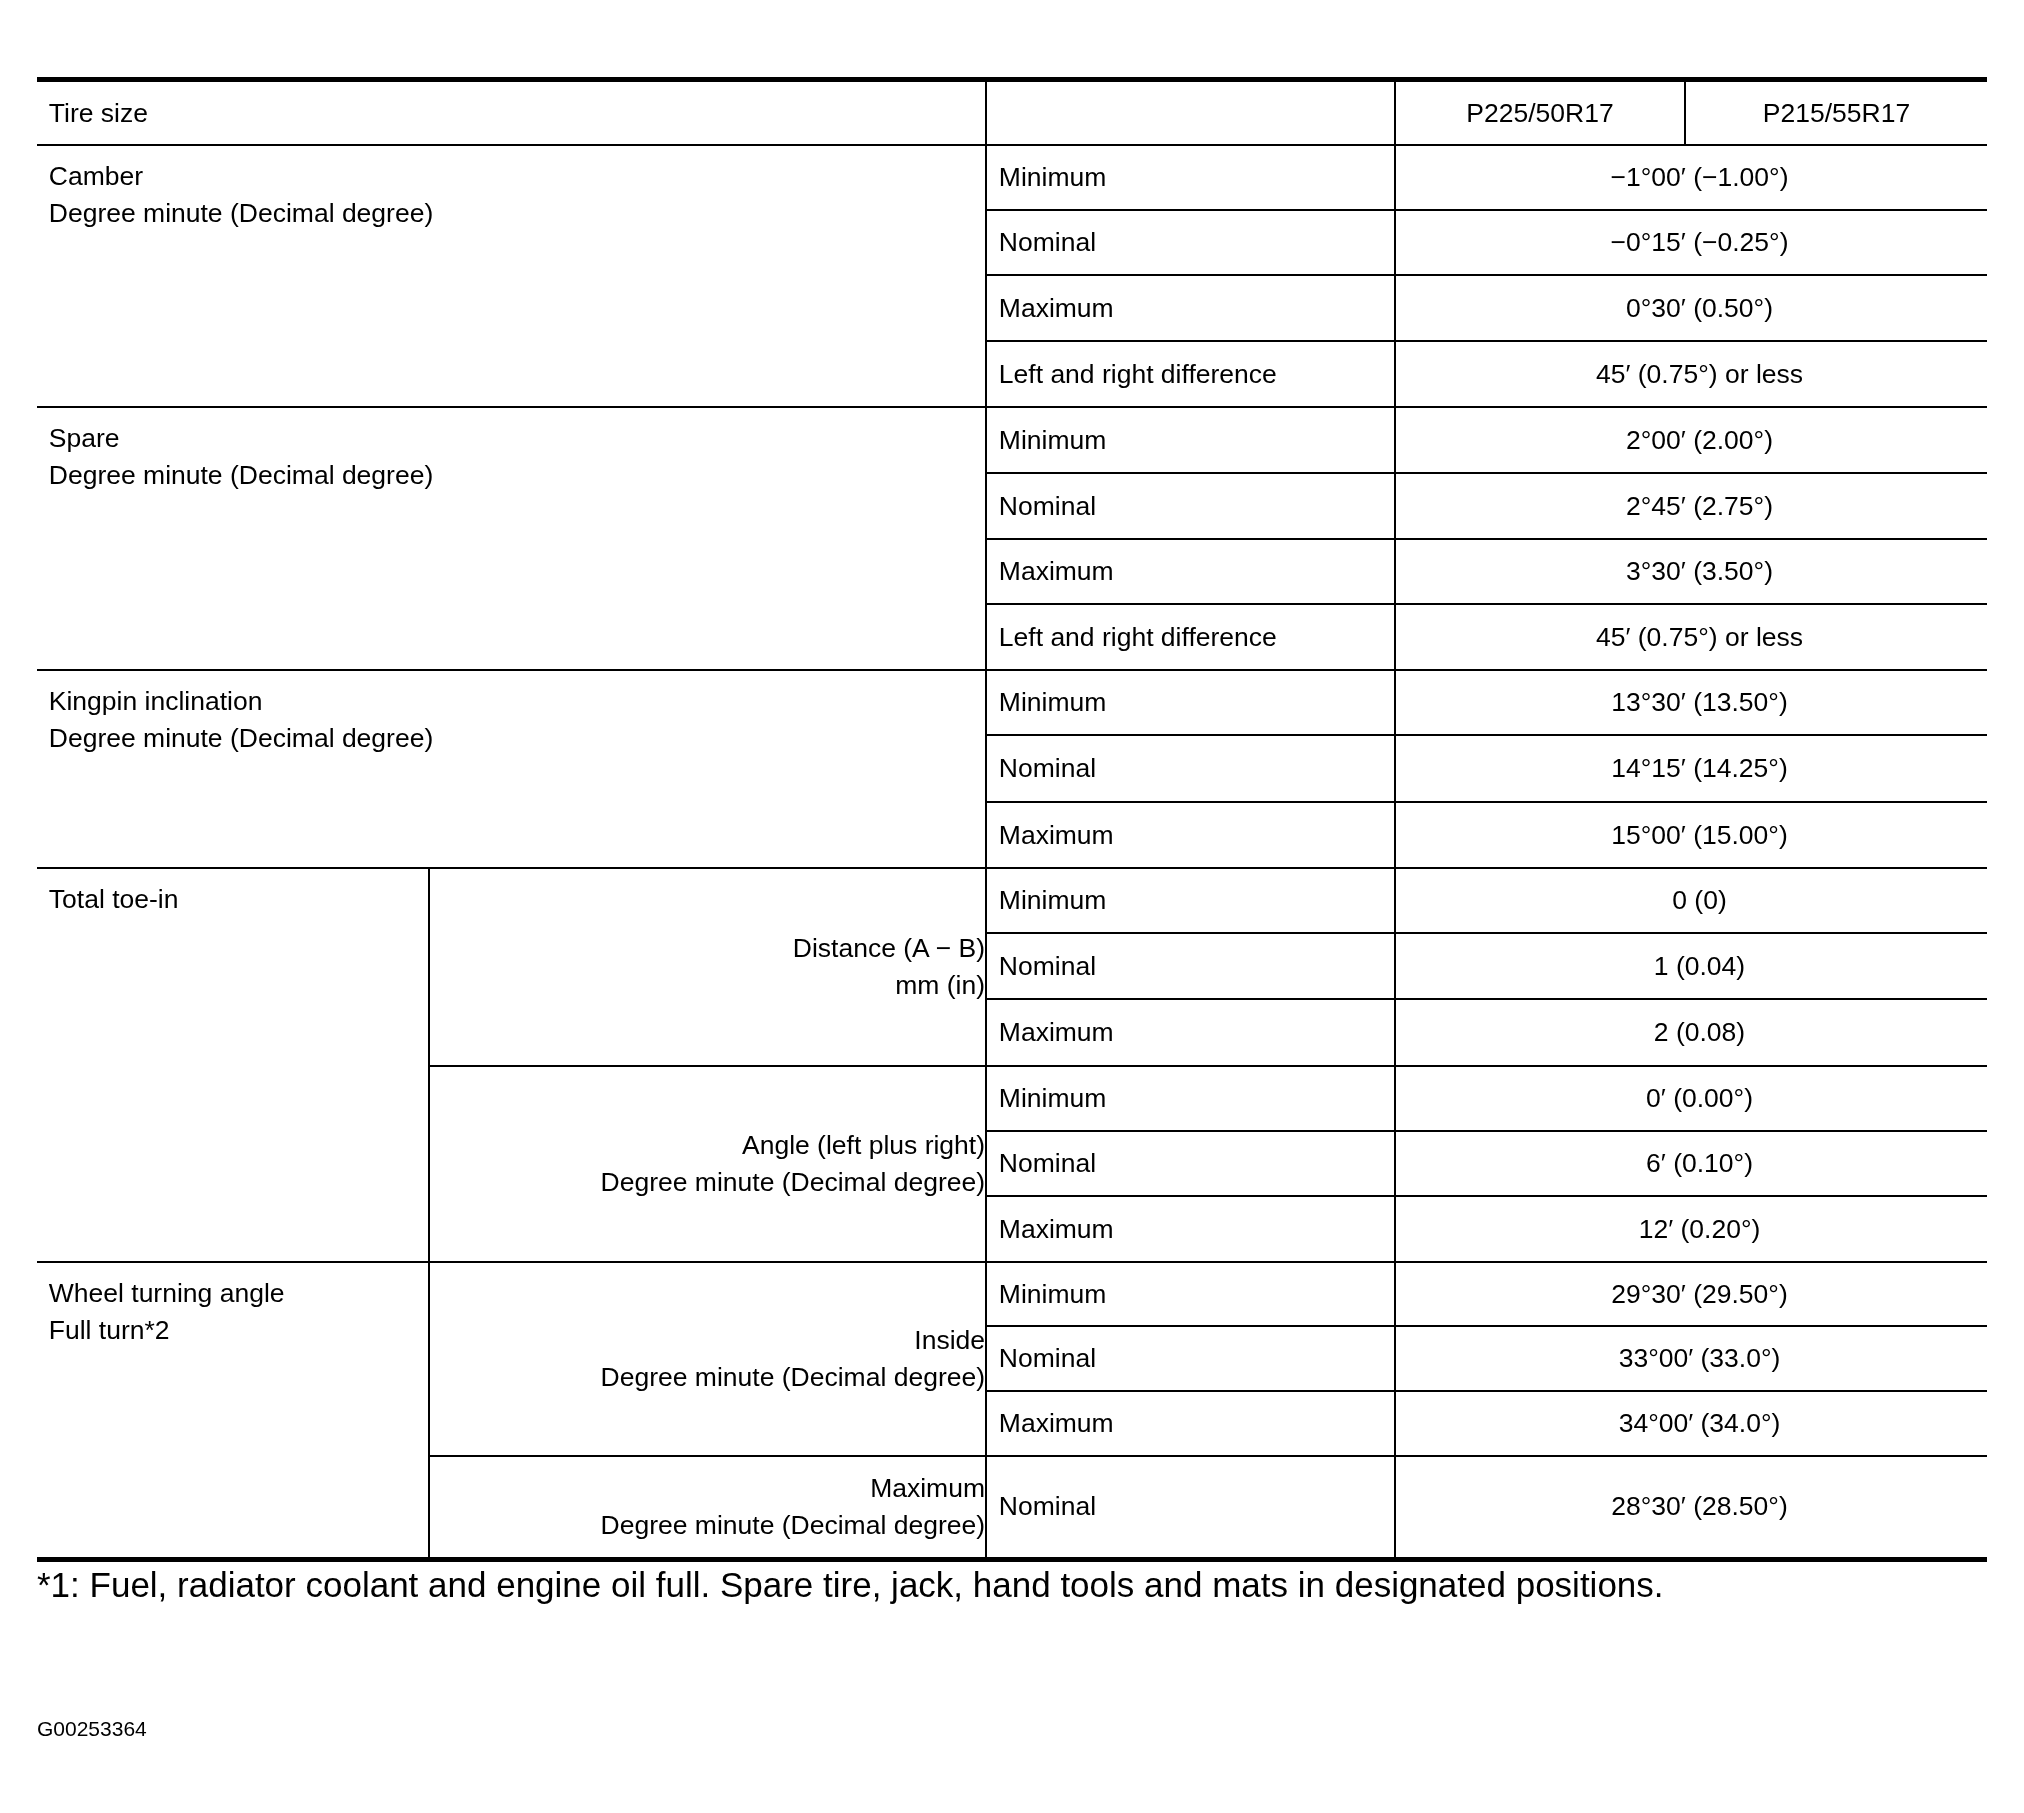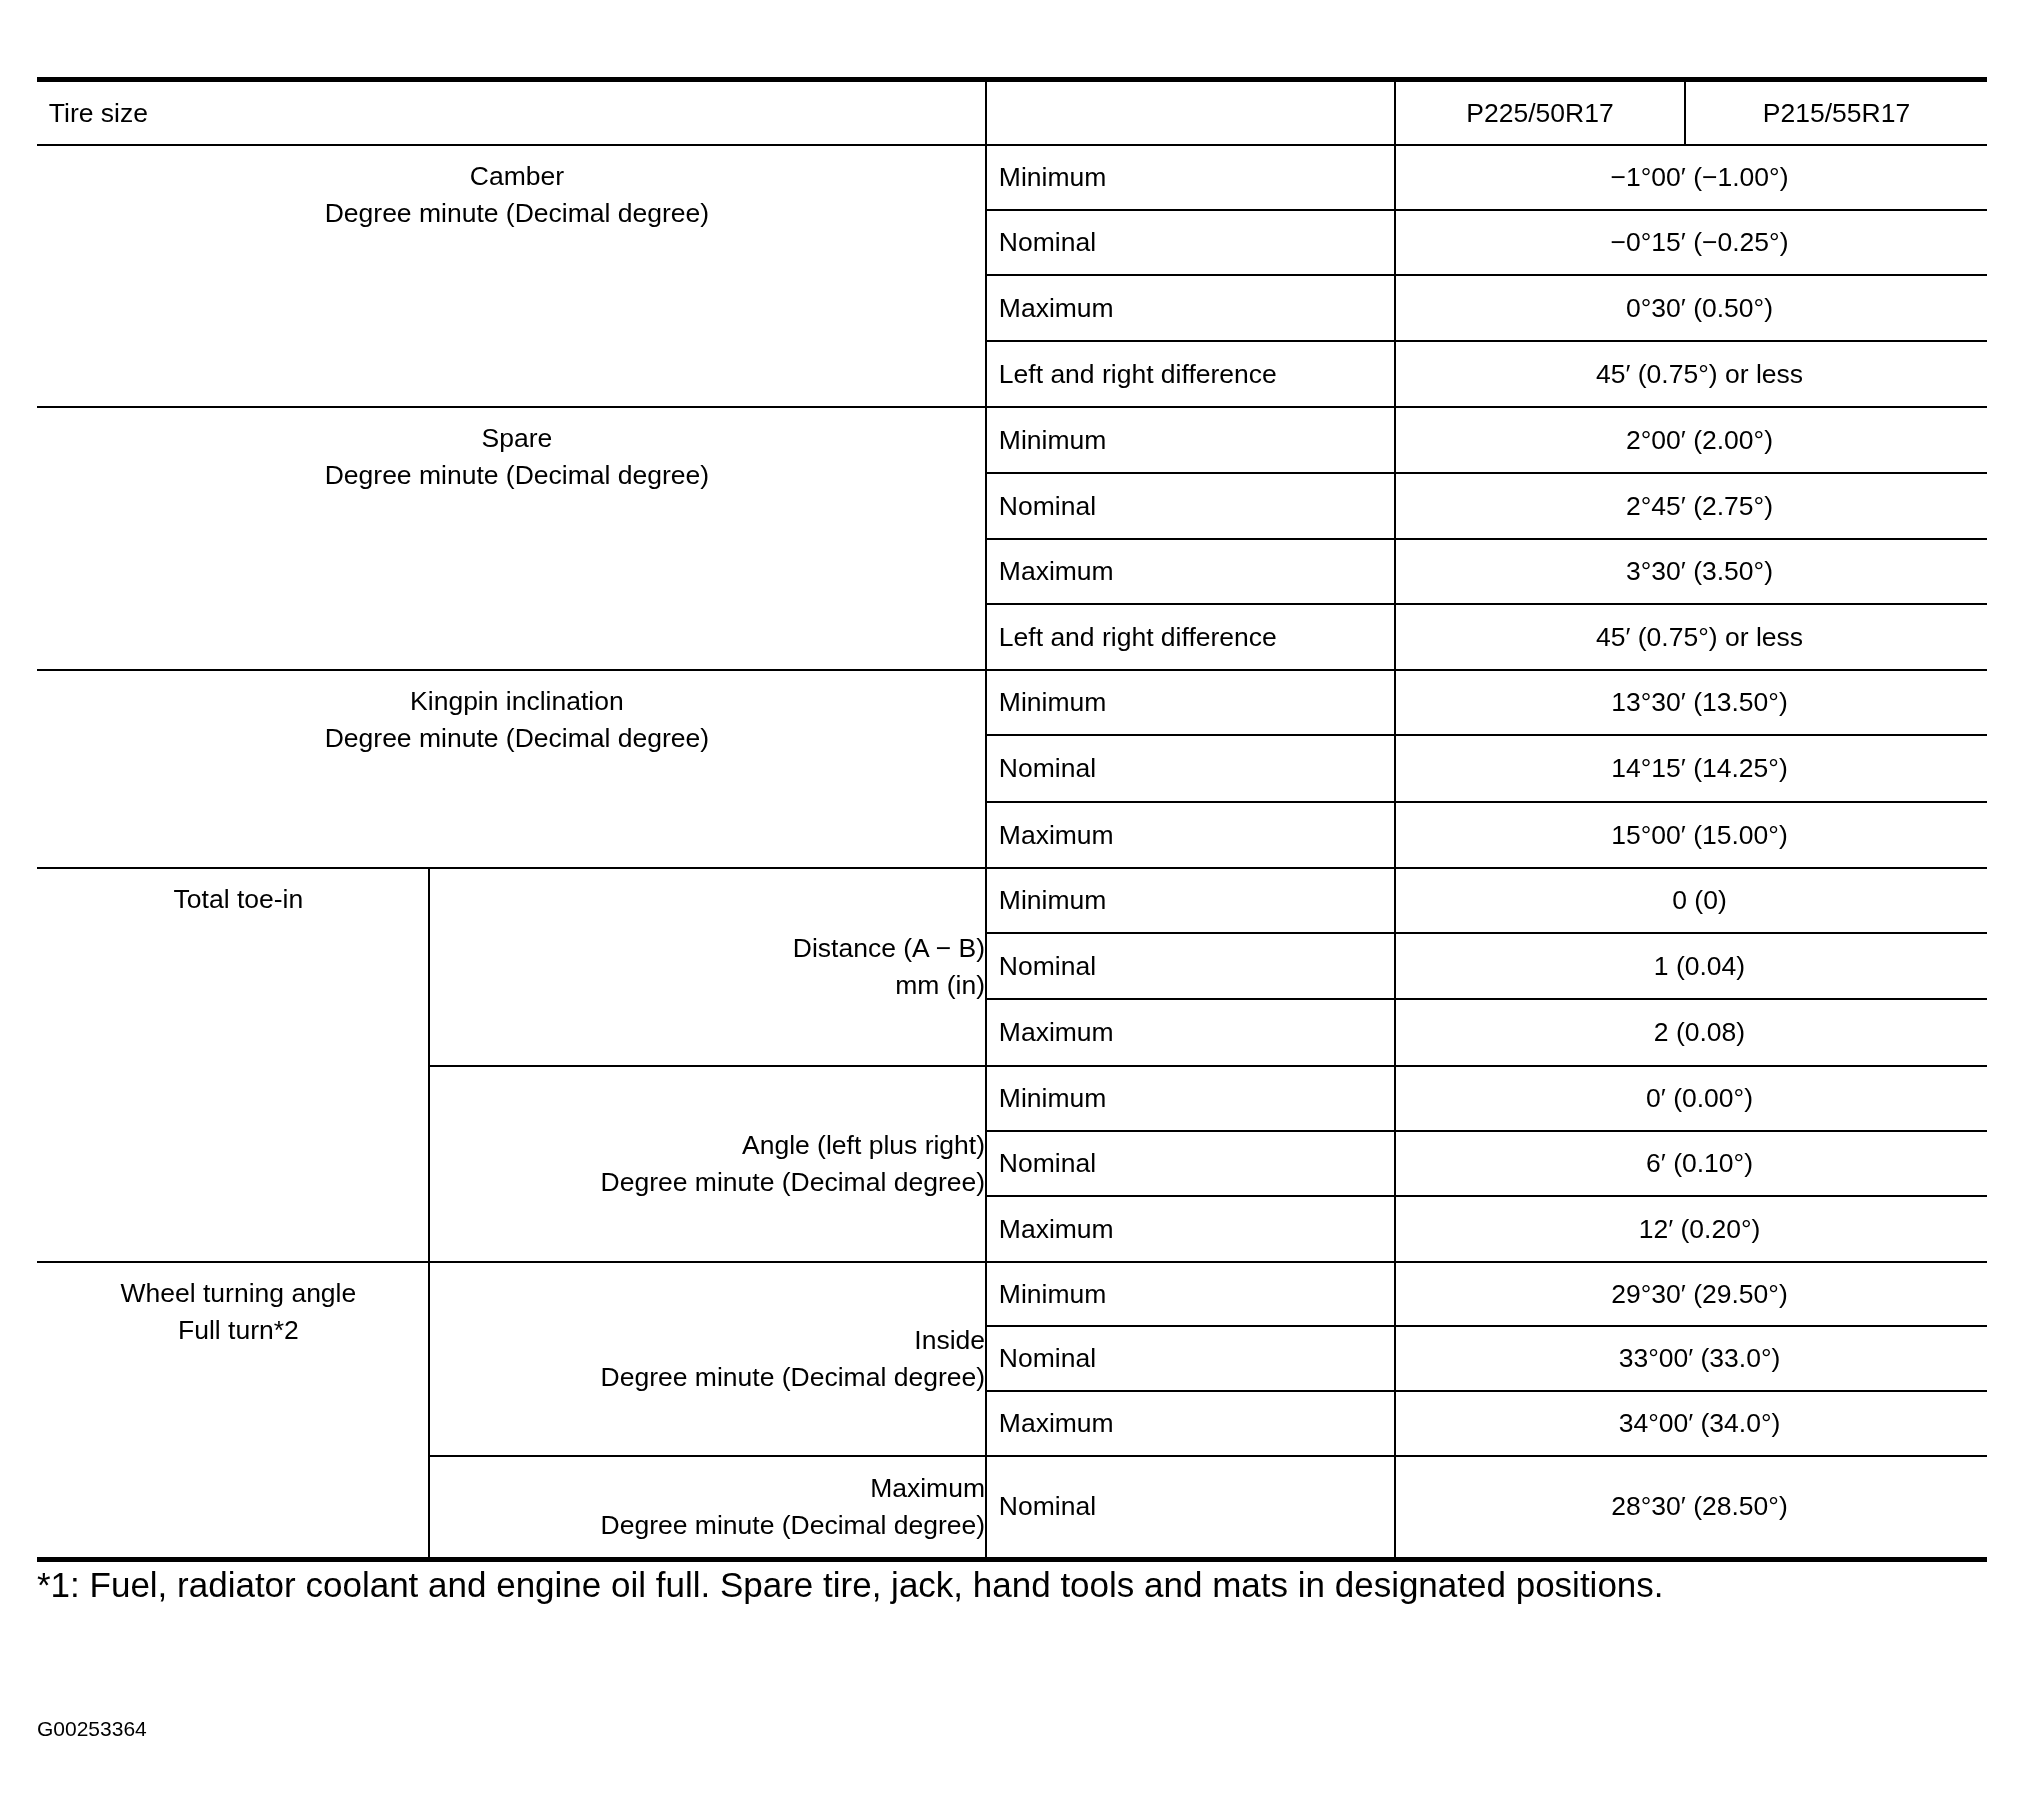--- a/index.html
+++ b/index.html
@@ -3,21 +3,21 @@
 <meta charset="utf-8">
 <style>
   html, body { margin: 0; padding: 0; background: #ffffff; }
   body { width: 2025px; height: 1813px; position: relative; overflow: hidden;
          font-family: "Liberation Sans", sans-serif; color: #000; }
   .spec-table { position: absolute; left: 37px; top: 77px; width: 1950px;
                 border-collapse: collapse; table-layout: fixed; font-size: 26.5px; }
   .spec-table td { padding: 0 0 0 11.8px; vertical-align: middle; line-height: 37px;
                    border-bottom: 2px solid #000; }
   .spec-table tr.hdr td { border-top: 5.9px solid #000; border-bottom: 2.9px solid #000; height: 62px; }
-  .spec-table td.grp { vertical-align: top; padding-top: 11.8px; border-bottom: 2.9px solid #000; text-align: center; }
+  .spec-table td.grp { vertical-align: top; padding-top: 11.8px; border-bottom: 2.9px solid #000; }
   .spec-table td.sub { border-left: 2px solid #000; border-bottom: 2.9px solid #000; text-align: right; }
   .spec-table td.lbl { border-left: 2.9px solid #000; }
   .spec-table td.val { border-left: 2px solid #000; text-align: center; padding-left: 16px; }
   .spec-table td.hv { border-left: 2px solid #000; text-align: center; padding-left: 0; }
   .spec-table tr.sec-end td { border-bottom: 2.9px solid #000; margin-left: 23px; }
   .spec-table tr.last td { border-bottom: 5.9px solid #000; }
   .line { display: block; }
   .notes { position: absolute; left: 37px; top: 1566px; width: 1950px; font-size: 35px; line-height: 38px; }
   .notes p { margin: 0 0 7.8px 0; text-align: justify; }
   .code { position: absolute; left: 37px; top: 1717px; font-size: 21px; }

